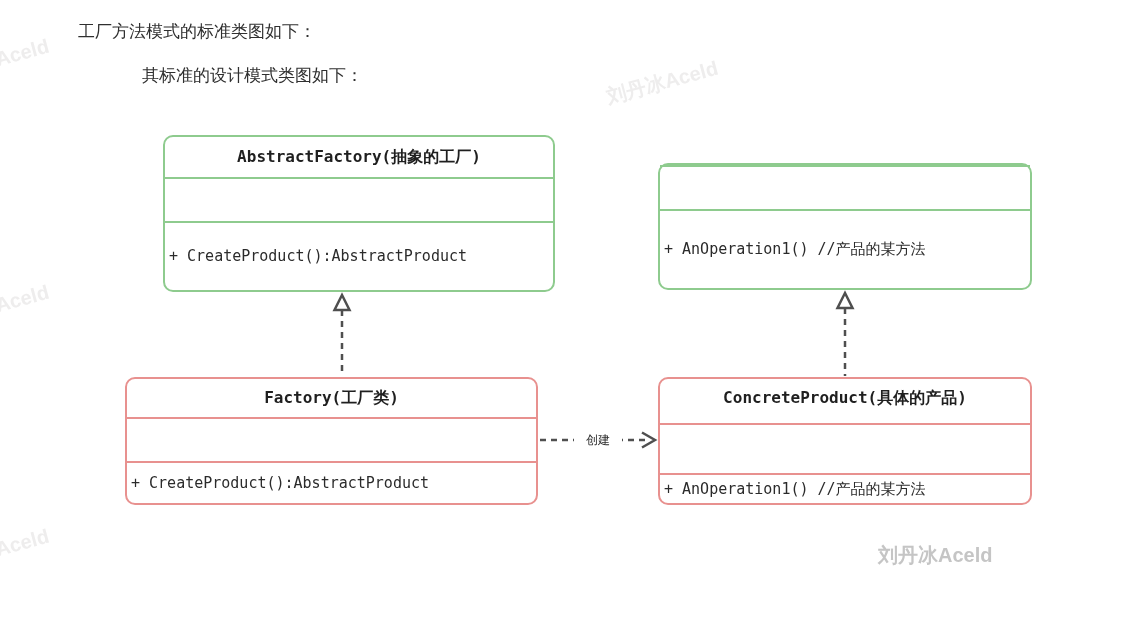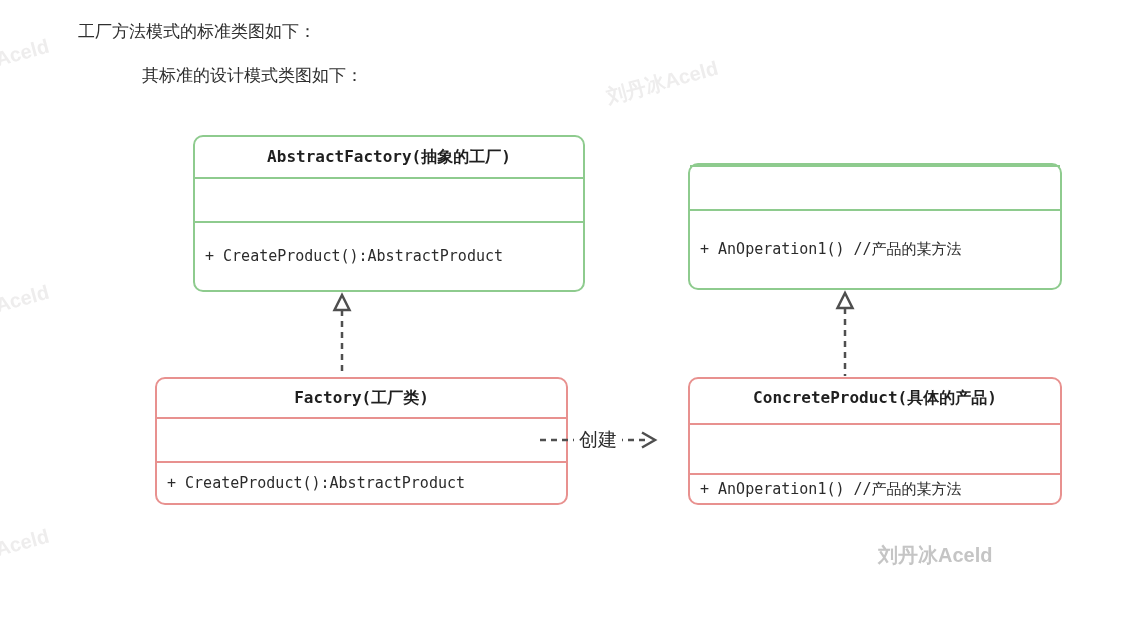--- a/index.html
+++ b/index.html
@@ -18,21 +18,20 @@
     white-space: nowrap;
   }
   .uml-box {
     position: absolute;
     border: 2px solid #888;
     border-radius: 10px;
     background: #ffffff;
     box-sizing: border-box;
     display: flex;
     flex-direction: column;
-    margin-left: 30px;
   }
   .uml-box.green { border-color: #8ecb8e; }
   .uml-box.red   { border-color: #e8918f; }
   .uml-title {
     font-family: "DejaVu Sans Mono", "Liberation Mono", monospace;
     font-weight: bold;
     font-size: 16px;
     color: #1f1f1f;
     display: flex;
     align-items: center;
@@ -42,42 +41,42 @@
   }
   .uml-sec { border-top: 2px solid; box-sizing: border-box; }
   .green > .uml-sec { border-top-color: #8ecb8e; }
   .red   > .uml-sec { border-top-color: #e8918f; }
   .uml-attrs { flex: none; }
   .uml-methods {
     flex: 1;
     display: flex;
     flex-direction: column;
     justify-content: center;
-    padding: 2px 10px;
+    padding: 2px 4px;
     font-family: "DejaVu Sans Mono", "Liberation Mono", monospace;
     font-size: 15px;
     line-height: 23px;
     color: #2b2b2b;
     white-space: nowrap;
   }
   .arrows {
     position: absolute;
     left: 0; top: 0;
     pointer-events: none;
   }
   .arrow-label {
     position: absolute;
     left: 574px;
     top: 428px;
     width: 48px;
     height: 24px;
     line-height: 24px;
     text-align: center;
     background: #ffffff;
-    font-size: 19px;
+    font-size: 12px;
     color: #2b2b2b;
   }
   .watermark {
     position: absolute;
     font-size: 20px;
     font-weight: bold;
     color: #eeeded;
     transform: rotate(-15deg);
     transform-origin: left center;
     white-space: nowrap;

